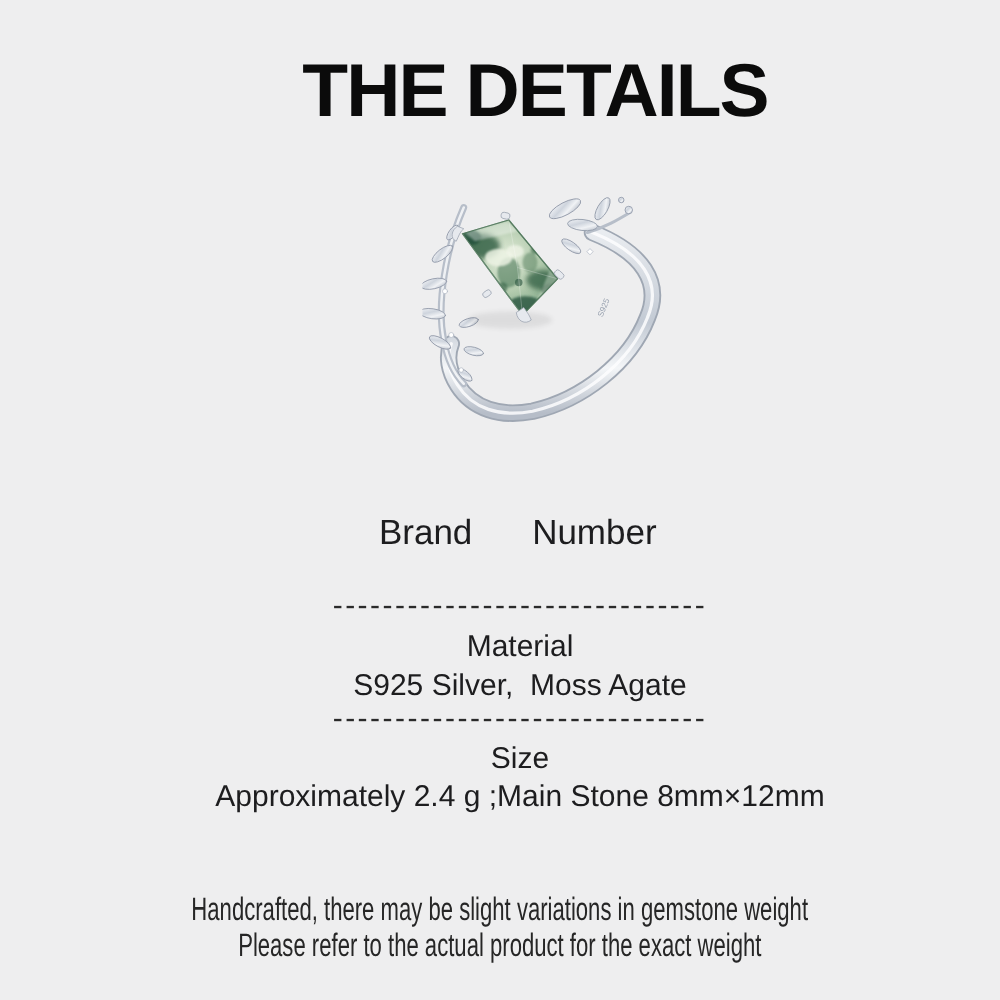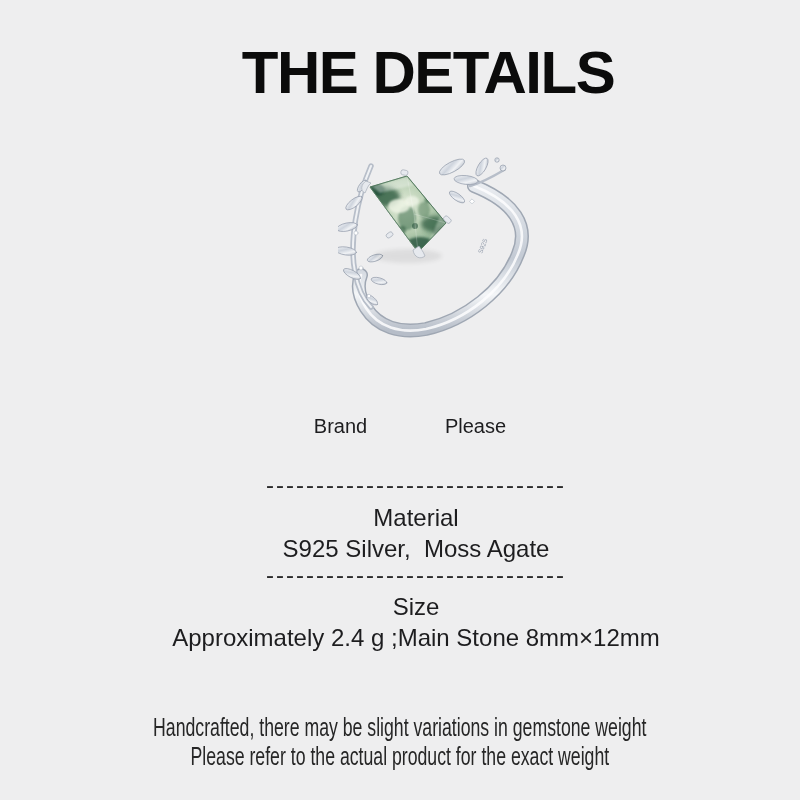--- a/index.html
+++ b/index.html
@@ -11,21 +11,21 @@
   }
   .abs{position:absolute;left:0;width:800px;text-align:center;}
   .page-title{
     top:41px;
     font-size:60px;line-height:64px;font-weight:700;letter-spacing:-1.5px;
     color:#0b0b0b;margin-left:28px;
   }
   .spec-row{
     position:absolute;left:273px;top:0;width:270px;display:flex;
   }
-  .spec-row span{width:135px;text-align:center;font-size:20px;line-height:30px;}
+  .spec-row span{width:135px;text-align:center;font-size:28px;line-height:30px;}
   .row-labels{top:411px;}
   .row-values{top:444px;}
   .spec-line{font-size:24px;line-height:30px;margin-left:16px;white-space:pre;}
   .sep{top:471px;font-size:24px;letter-spacing:2px;color:#2a2a2a;margin-left:16px;}
   .sep2{top:561px;}
   .lbl-material{top:503px;}
   .val-material{top:534px;}
   .lbl-size{top:592px;}
   .val-size{top:623px;}
   .footer-line{font-size:26px;line-height:30px;color:#262626;}
@@ -136,21 +136,21 @@
     <path d="M366 181 C 361 184 360 191 365 193 C 367 189 368 185 371 183 Z"></path>
     <rect x="401" y="170" width="7" height="5" rx="2" transform="rotate(12 404 172)"></rect>
     <rect x="443" y="217" width="8" height="5" rx="2" transform="rotate(42 447 220)"></rect>
     <path d="M413 250 C 414 257 420 260 425 256 C 423 251 421 249 419 246 Z"></path>
     <rect x="386" y="233" width="7" height="4.5" rx="2" transform="rotate(-35 389 235)"></rect>
   </g>
 </svg>
 
 <div class="spec-row row-labels">
   <span>Brand</span>
-  <span>Please</span>
+  <span>Number</span>
 </div>
 <div class="spec-row row-values">
 </div>
 
 <div class="abs sep">------------------------------</div>
 
 <div class="abs spec-line lbl-material">Material</div>
 <div class="abs spec-line val-material">S925 Silver,  Moss Agate</div>
 
 <div class="abs sep sep2">------------------------------</div>

